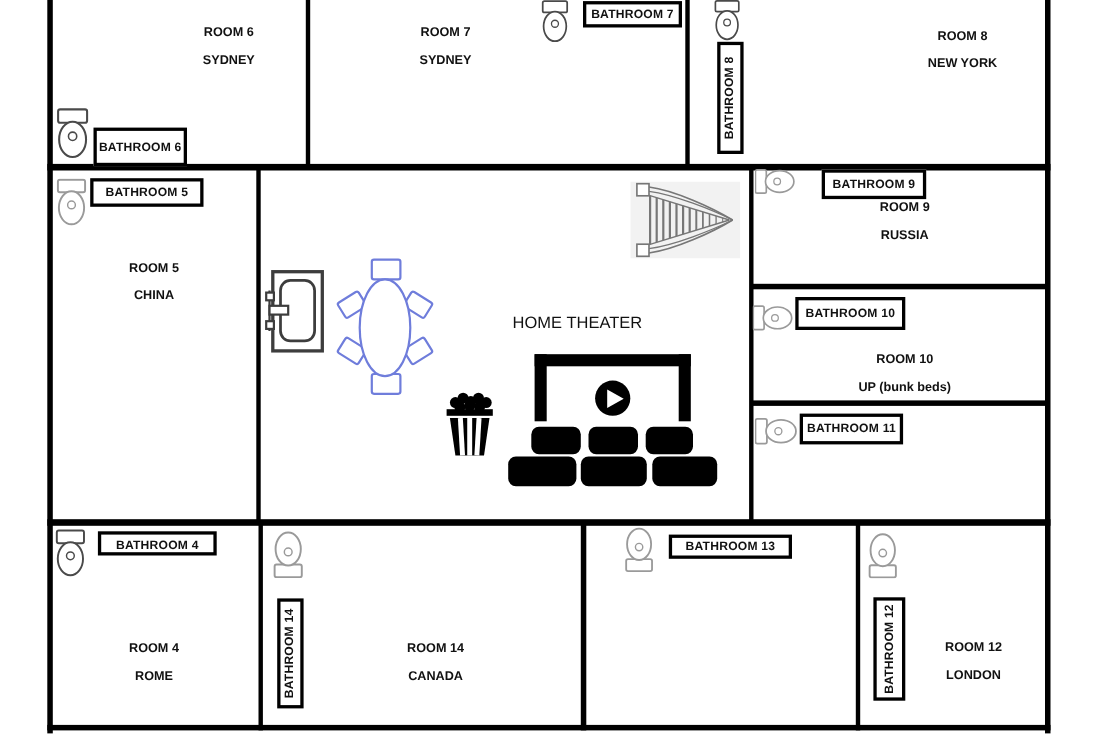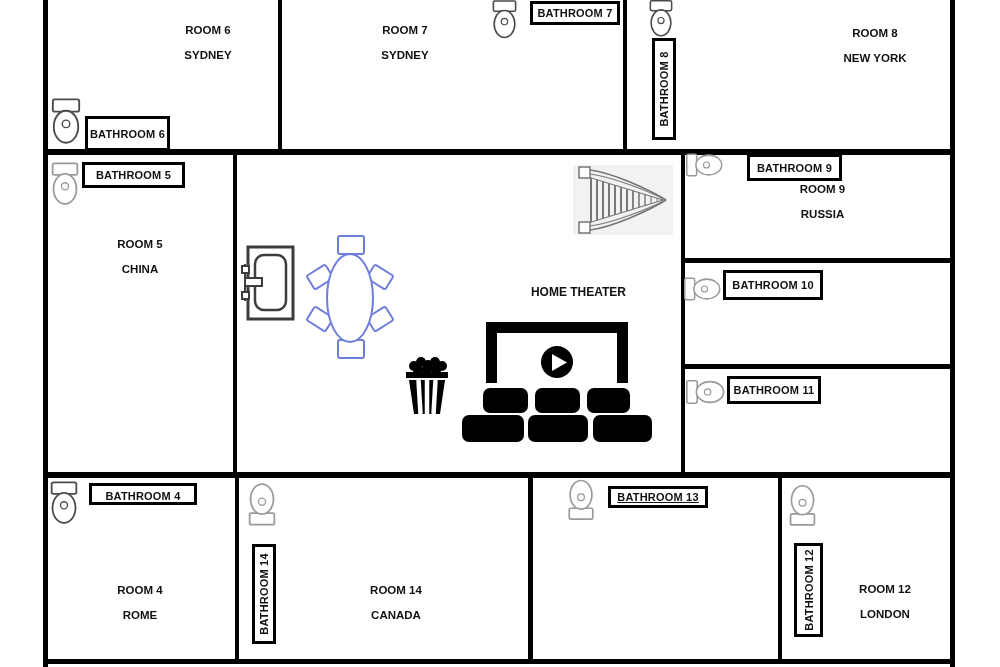--- a/index.html
+++ b/index.html
@@ -13,21 +13,21 @@
     display:flex;align-items:center;justify-content:center;
     font-weight:bold;font-size:11px;letter-spacing:.2px;white-space:nowrap;
     box-sizing:border-box;z-index:5;
   }
   .bm-label.vert span{transform:rotate(-90deg);transform-origin:center;}
   .bm-label.vert{overflow:visible;}
   .room-label{
     position:absolute;display:flex;flex-direction:column;align-items:center;gap:12px;
     font-weight:bold;font-size:11.5px;text-align:center;line-height:13px;z-index:4;
   }
-  .single-label{position:absolute;font-weight:bold;font-size:12px;text-align:right;z-index:4;}
+  .single-label{position:absolute;font-weight:normal;font-size:15px;text-align:left;z-index:4;}
   .icon{position:absolute;z-index:3;}
   .toilet{color:var(--toilet-light,#999);}
   .toilet.dark{color:var(--toilet-dark,#444);}
   svg{display:block;}
 </style>
 </head>
 <body>
 
 <svg width="0" height="0" style="position:absolute" aria-hidden="true">
   <defs>
@@ -86,21 +86,21 @@
     </div>
   <div class="bm-label" style="left:727px;top:376px;width:94px;height:28px;">
       <span>BATHROOM 11</span>
     </div>
   <div class="bm-label" style="left:89px;top:483px;width:108px;height:22px;align-items:flex-end;">
       <span>BATHROOM 4</span>
     </div>
   <div class="bm-label vert" style="left:252px;top:544px;width:24px;height:100px;">
       <span>BATHROOM 14</span>
     </div>
-  <div class="bm-label" style="left:608px;top:486px;width:100px;height:22px;text-decoration:underline;">
+  <div class="bm-label" style="left:608px;top:486px;width:112px;height:22px;">
       <span>BATHROOM 13</span>
     </div>
   <div class="bm-label vert" style="left:794px;top:543px;width:29px;height:94px;">
       <span>BATHROOM 12</span>
     </div>
 
   <div class="room-label" style="left:120px;top:24px;width:176px;">
     <span>ROOM 6</span>
       <span>SYDNEY</span>
     </div>
@@ -112,20 +112,24 @@
     <span>ROOM 8</span>
       <span>NEW YORK</span>
     </div>
   <div class="room-label" style="left:60px;top:238px;width:160px;">
     <span>ROOM 5</span>
       <span>CHINA</span>
     </div>
   <div class="room-label" style="left:735px;top:183px;width:175px;">
     <span>ROOM 9</span>
       <span>RUSSIA</span>
+    </div>
+  <div class="room-label" style="left:735px;top:321px;width:175px;">
+    <span>ROOM 10</span>
+      <span>UP (bunk beds)</span>
     </div>
   <div class="room-label" style="left:60px;top:584px;width:160px;">
     <span>ROOM 4</span>
       <span>ROME</span>
     </div>
   <div class="room-label" style="left:306px;top:584px;width:180px;">
     <span>ROOM 14</span>
       <span>CANADA</span>
     </div>
   <div class="room-label" style="left:800px;top:583px;width:170px;">

